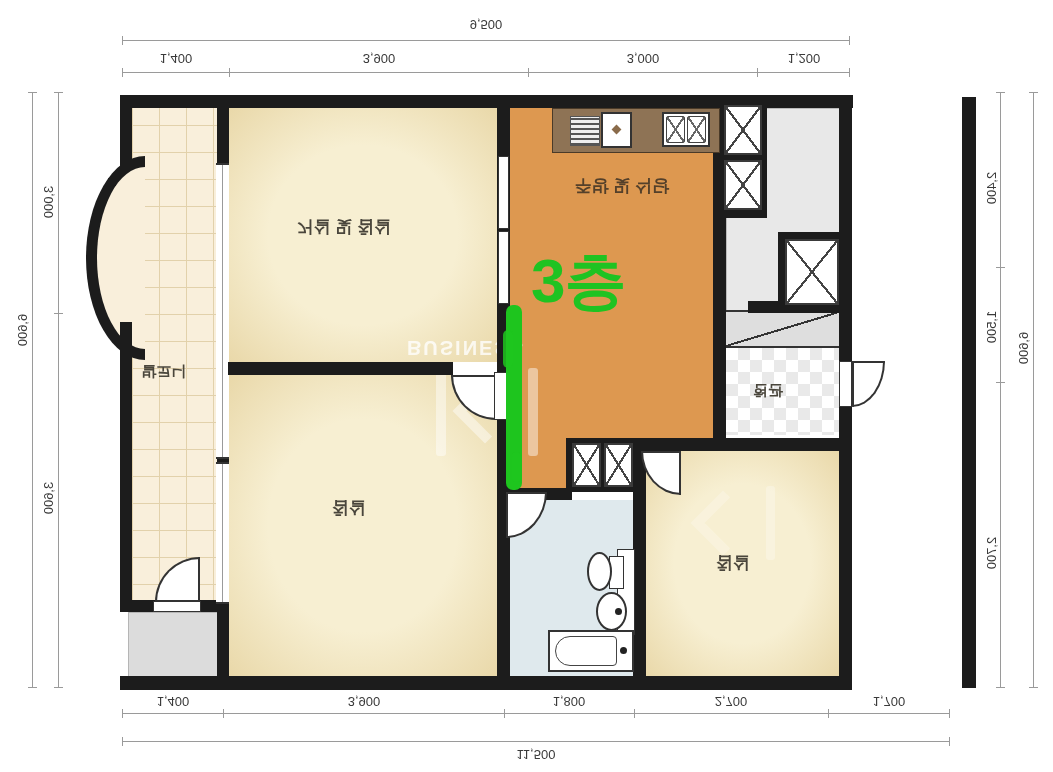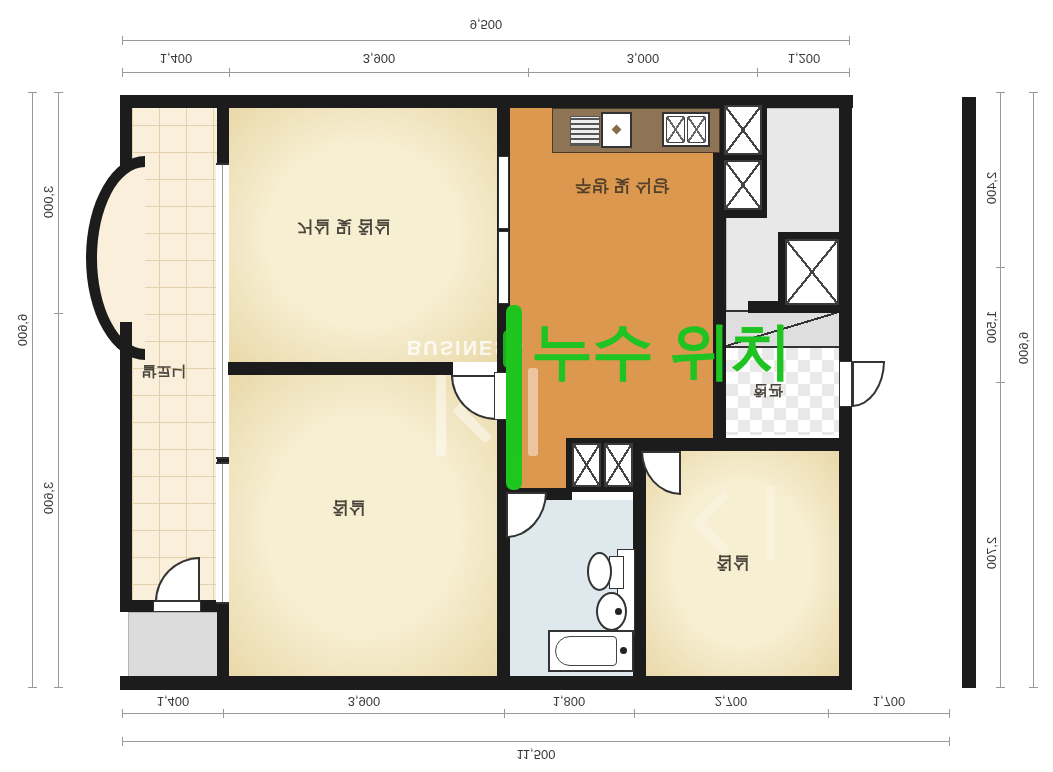--- a/index.html
+++ b/index.html
@@ -234,15 +234,15 @@
   <div class="dimv" style="left:991px;top:553px;">2,700</div>
 
   <div class="dlv" style="left:1033px;top:92px;height:596px;"></div>
   <div class="tkh" style="left:1029px;top:92px;"></div>
   <div class="tkh" style="left:1029px;top:687px;"></div>
   <div class="dimv" style="left:1023px;top:348px;">6,600</div>
 
   <div class="gline" style="left:506px;top:305px;width:16px;height:185px;"></div>
   <div class="gline" style="left:503px;top:330px;width:10px;height:38px;opacity:.85;"></div>
   <div class="gline" style="left:512px;top:452px;width:9px;height:30px;opacity:.85;"></div>
-  <div class="gtext" style="left:531px;top:318px;">누수 위치</div>
+  <div class="gtext" style="left:531px;top:248px;">3층</div>
 
 </div>
 
 </body></html>

